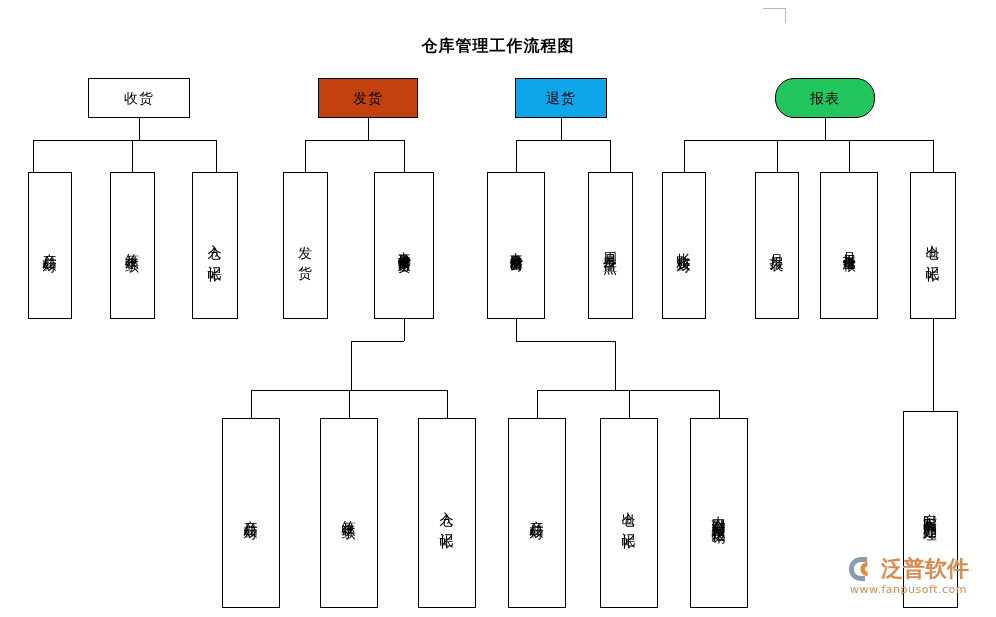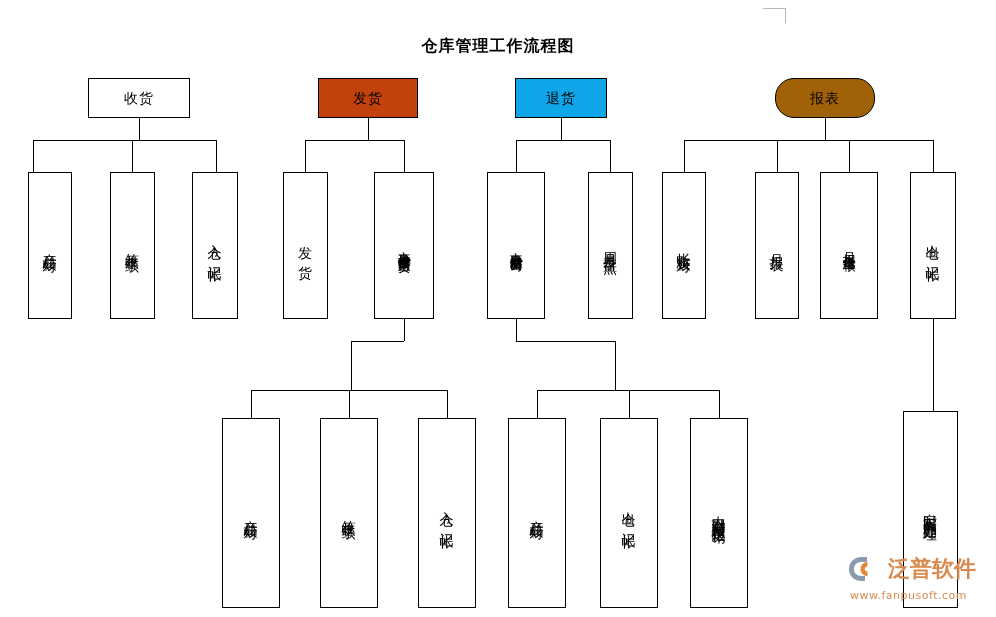--- a/index.html
+++ b/index.html
@@ -46,29 +46,29 @@
   }
 
   
   #wires{position:absolute;left:0;top:0;width:996px;height:617px;pointer-events:none;}
 
   
   #watermark{
     position:absolute;left:848px;top:556px;width:148px;height:56px;
     display:flex;flex-direction:column;align-items:flex-start;
   }
-  #wm-row{display:flex;align-items:center;gap:10px;}
+  #wm-row{display:flex;align-items:center;gap:3px;}
   #wm-logo{width:30px;height:26px;flex:0 0 auto;}
   #wm-name{
     font-size:22px;font-weight:bold;color:#d98a4f;
     font-family:"DejaVu Sans","Liberation Sans",sans-serif;
     letter-spacing:0px;line-height:26px;white-space:nowrap;
   }
   #wm-url{
-    font-size:11px;color:#d98a4f;margin-top:7px;margin-left:2px;
+    font-size:11px;color:#d98a4f;margin-top:1px;margin-left:2px;
     font-family:"DejaVu Sans","Liberation Sans",sans-serif;
     letter-spacing:0.5px;white-space:nowrap;
   }
 </style>
 </head>
 <body>
 
 <div id="page">
 
   <div class="corner-mark" id="corner-tr"></div>
@@ -88,21 +88,21 @@
   <div id="nodes">
       <div class="node h" style="left: 88px; top: 78px; width: 102px; height: 40px; border-color: rgb(0, 0, 0); background: rgb(255, 255, 255);">
         <span class="txt" style="color: rgb(0, 0, 0);">收货</span>
       </div>
       <div class="node h" style="left: 318px; top: 78px; width: 100px; height: 40px; border-color: rgb(0, 0, 0); background: #c2410c;">
         <span class="txt" style="color: rgb(0, 0, 0);">发货</span>
       </div>
       <div class="node h" style="left: 515px; top: 78px; width: 92px; height: 40px; border-color: rgb(0, 0, 0); background: #0ea5e9;">
         <span class="txt" style="color: rgb(0, 0, 0);">退货</span>
       </div>
-      <div class="node h" style="left: 775px; top: 78px; width: 100px; height: 40px; border-color: rgb(0, 0, 0); background: #a16207; border-radius: 19px;">
+      <div class="node h" style="left: 775px; top: 78px; width: 100px; height: 40px; border-color: rgb(0, 0, 0); background: #22c55e; border-radius: 19px;">
         <span class="txt" style="color: rgb(0, 0, 0);">报表</span>
       </div>
       <div class="node v" style="left: 28px; top: 172px; width: 44px; height: 147px; border-color: rgb(0, 0, 0); background: rgb(255, 255, 255);">
         <span class="txt" style="color: rgb(0, 0, 0);">产品核对</span>
       </div>
       <div class="node v" style="left: 110px; top: 172px; width: 45px; height: 147px; border-color: rgb(0, 0, 0); background: rgb(255, 255, 255);">
         <span class="txt" style="color: rgb(0, 0, 0);">签收手续</span>
       </div>
       <div class="node v" style="left: 192px; top: 172px; width: 46px; height: 147px; border-color: rgb(0, 0, 0); background: rgb(255, 255, 255);">
         <span class="txt" style="color: rgb(0, 0, 0);">入仓 记帐</span>

